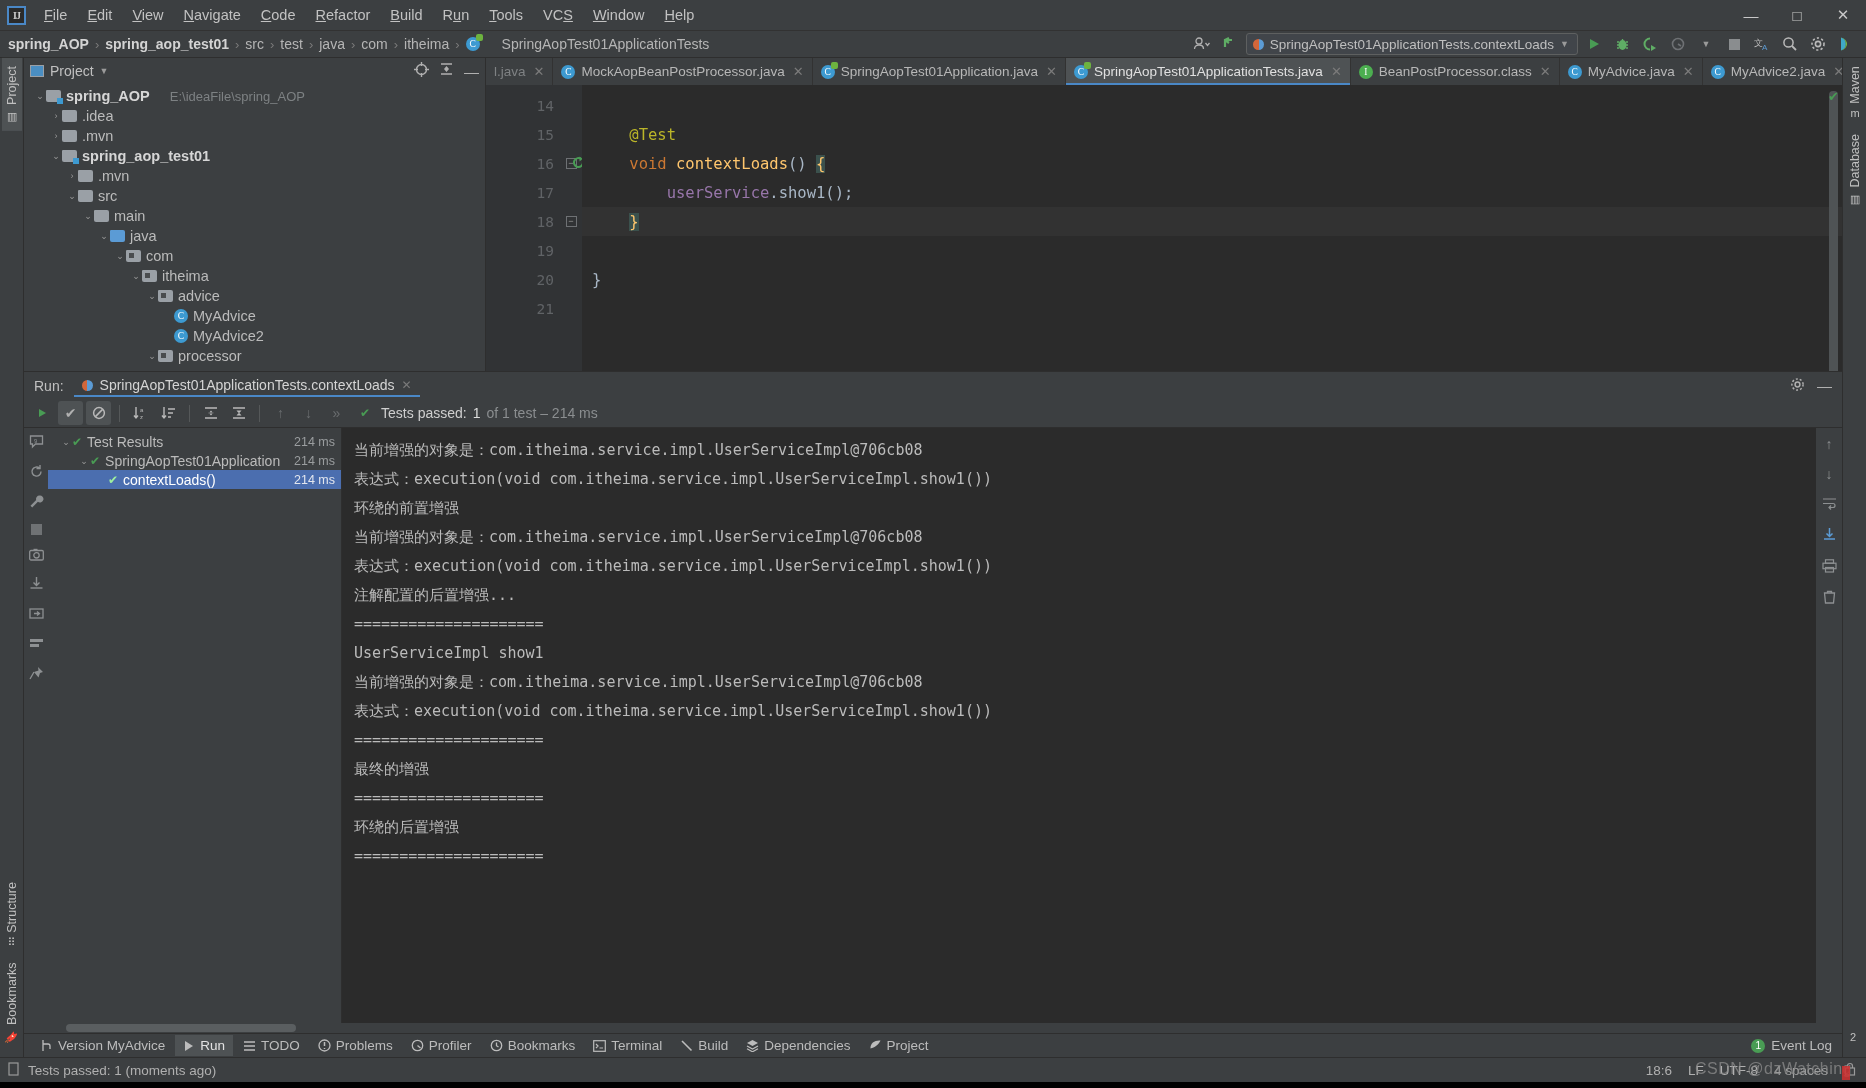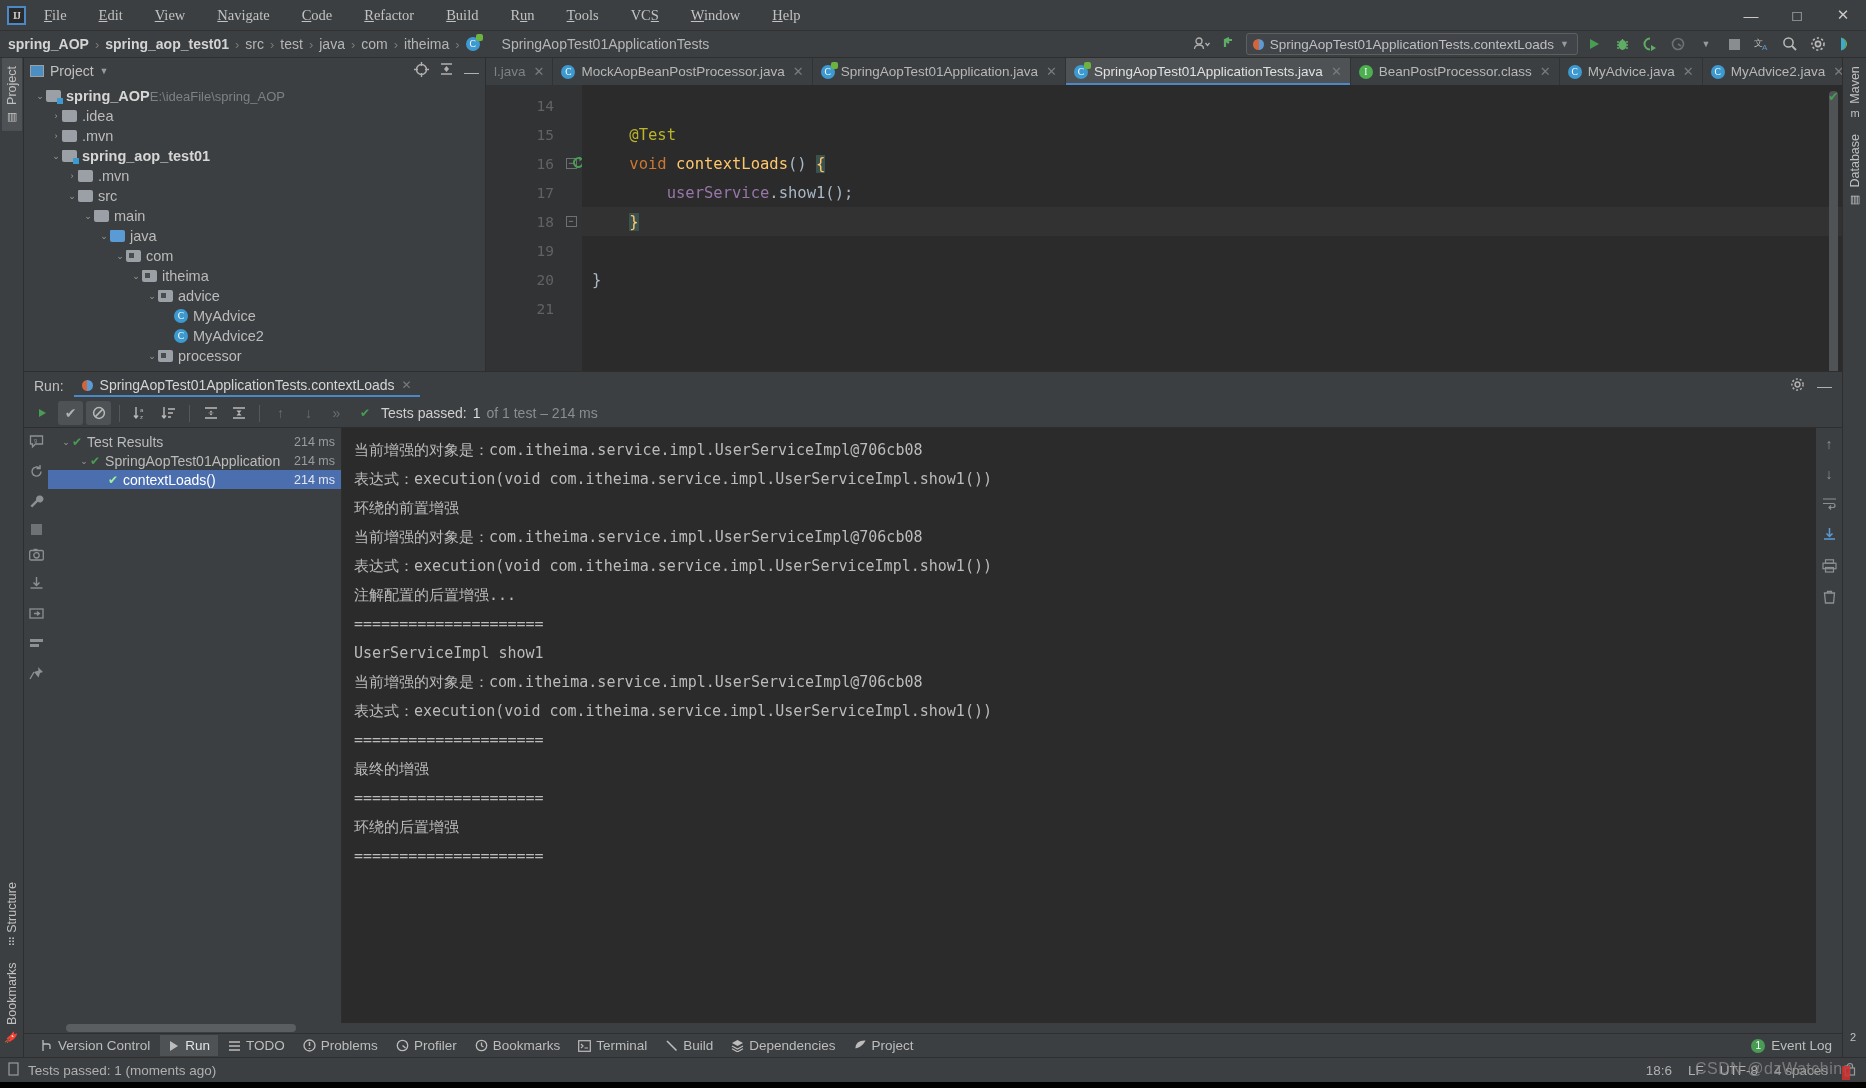--- a/index.html
+++ b/index.html
@@ -17,21 +17,21 @@
   .titlebar {
     height: 31px; background: #3c3f41; display: flex; align-items: center;
     border-bottom: 1px solid #323232; flex: none; position: relative;
   }
   .ij-logo {
     width: 19px; height: 19px; margin: 0 8px 0 7px;
     border: 2px solid #4a88c7; background: #2b2b2b; color: #d0d0d0;
     font-size: 10px; font-weight: bold; line-height: 15px; text-align: center;
     font-family: "Liberation Serif", serif; letter-spacing: -1px;
   }
-  .menu { display: flex; align-items: flex-start; gap: 12px; font-family: Liberation Serif, serif; }
+  .menu { display: flex; align-items: flex-start; gap: 0px; }
   .menu-item {
     padding: 3px 10px; font-size: 14.5px; color: #c2c2c2; cursor: default;
   }
   .menu-item u { text-decoration: underline; }
   .win-title {
     position: absolute; left: 0; right: 0; text-align: center;
     font-size: 14.5px; color: #9a9a9a; pointer-events: none;
   }
   .win-ctrls { margin-left: auto; display: flex; align-items: center; z-index: 2; }
   .win-btn {
@@ -116,21 +116,21 @@
     content: ''; position: absolute; left: 3px; top: 3px; width: 5px; height: 5px;
     background: #4a4d4f;
   }
   .cls-ico {
     width: 14px; height: 14px; border-radius: 50%; background: #3d9ad1; color: #fff;
     font-size: 9.5px; line-height: 14px; text-align: center; margin-right: 5px; flex: none;
     font-family: "Liberation Serif", serif;
   }
   .ndlabel { color: #bbbbbb; }
   .ndlabel.b { font-weight: bold; color: #d6d6d6; }
-  .ndpath { color: #7d8183; font-size: 13px; margin-left: 0; }
+  .ndpath { color: #7d8183; font-size: 13px; margin-left: 20px; }
 
   
   .editor { flex: 1; display: flex; flex-direction: column; min-width: 0; background: #2b2b2b; }
   .tabbar {
     height: 27px; background: #3c3f41; display: flex; align-items: stretch; flex: none;
     overflow: hidden; position: relative;
   }
   .etab {
     display: flex; align-items: center; gap: 6px; padding: 0 8px; font-size: 13.5px;
     color: #b7b7b7; white-space: nowrap; border-right: 1px solid #323232;
@@ -775,21 +775,21 @@
         </div>
       </div>
 
       <div class="botbar" id="bot-bar">
         <div class="botitem">
             <span style="display: flex;">
               <svg width="13" height="13" viewBox="0 0 13 13">
                 <path d="M3 1v11M3 5h5a2 2 0 0 1 2 2v3" fill="none" stroke="#bcbcbc" stroke-width="1.3"></path>
               </svg>
             </span>
-            <span>Version Control</span>
+            <span>Version MyAdvice</span>
           </div>
           <div class="botitem active">
             <span style="display: flex;">
               <svg width="12" height="12" viewBox="0 0 12 12">
                 <path d="M2 1l8 5-8 5z" fill="#bcbcbc"></path>
               </svg>
             </span>
             <span>Run</span>
           </div>
           <div class="botitem">

